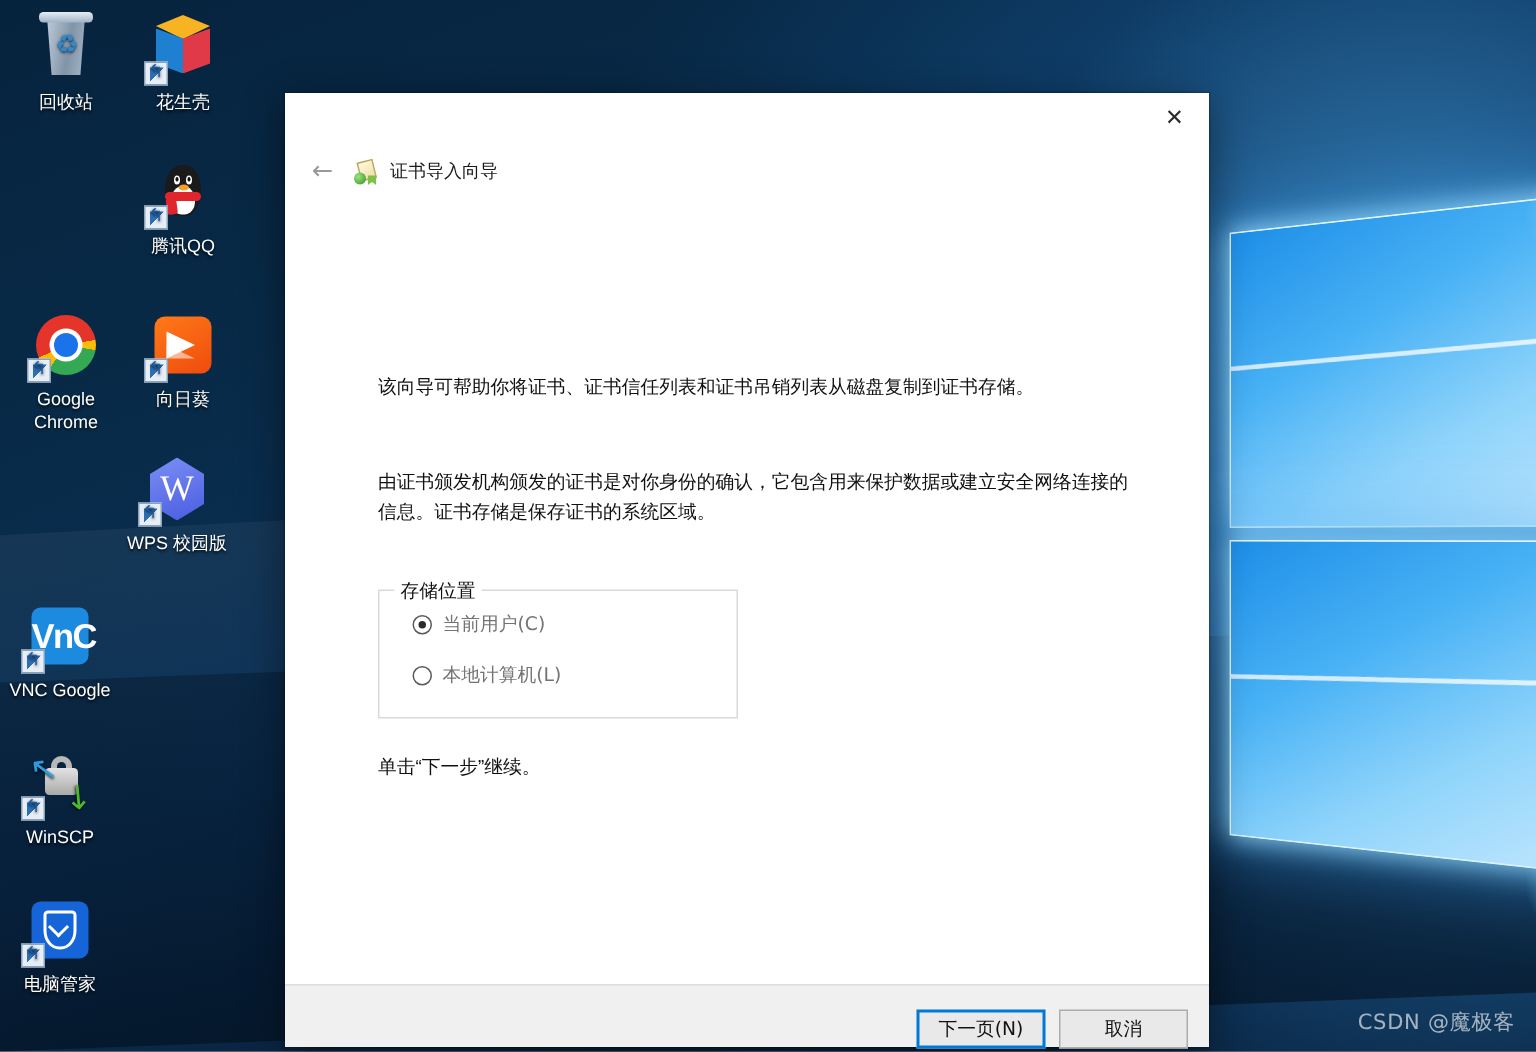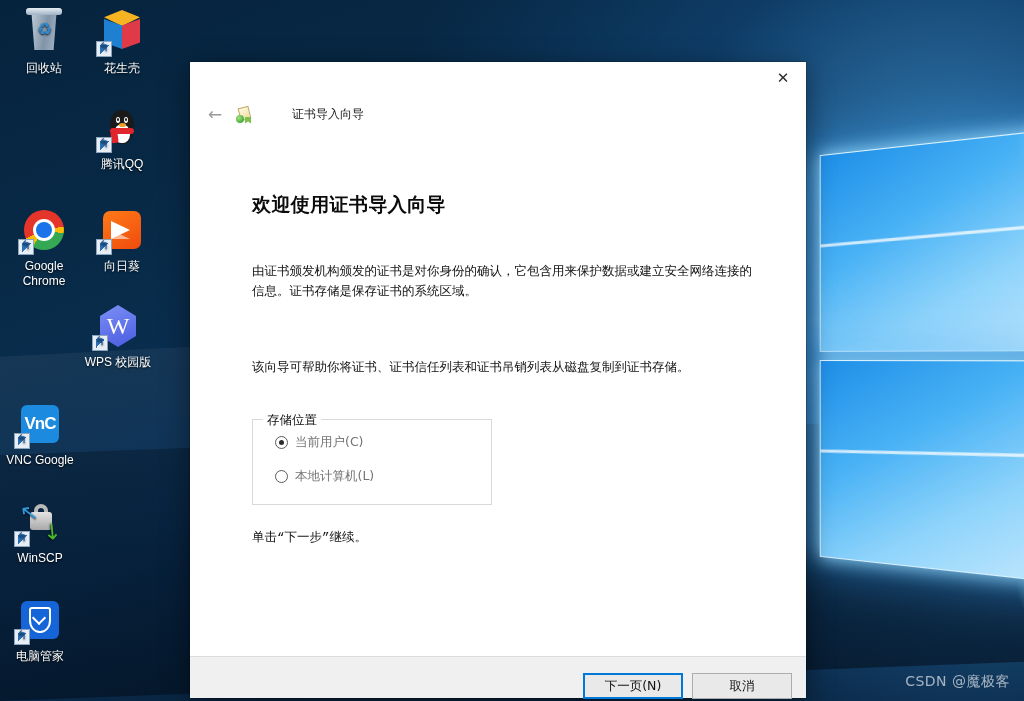--- a/index.html
+++ b/index.html
@@ -240,21 +240,21 @@
   .art-wps .w {
     position:absolute; left:6px; top:3px; width:36px; height:42px;
     color:#fff; font-size:24px; text-align:center; line-height:42px;
     font-family:"Liberation Serif", serif; text-shadow:none;
   }
 
   
   .art-vnc .sq { position:absolute; left:5px; top:5px; width:38px; height:38px; background:#1c8ade; border-radius:6px; }
   .art-vnc .txt {
     position:absolute; left:5px; top:5px; width:38px; height:38px; color:#fff;
-    font-size:17px; font-weight:bold; text-align:center; line-height:38px; text-shadow:none;
+    font-size:23px; font-weight:bold; text-align:right; line-height:38px; text-shadow:none;
     letter-spacing:-1px;
   }
 
   
   .art-scp .lock {
     position:absolute; left:14px; top:14px; width:22px; height:18px;
     background: linear-gradient(180deg,#e3e3e3,#a9a9a9); border-radius:3px;
   }
   .art-scp .shack {
     position:absolute; left:18px; top:6px; width:14px; height:13px;
@@ -336,21 +336,20 @@
     background: radial-gradient(circle at 35% 35%, #9fe37a, #2f8f2a);
     border-radius: 50%;
   }
   #cert-icon .ribbon {
     position:absolute; left:9px; bottom:-1px; width:6px; height:7px;
     background:#7fbf4e; clip-path: polygon(0 0, 100% 0, 100% 100%, 50% 70%, 0 100%);
   }
   #nav-title {
     font-size: 12px; color: #1a1a1a;
     font-family: "DejaVu Sans", "Liberation Sans", sans-serif;
-    margin-left: 32px;
   }
   #content {
     flex: 1 1 auto;
     padding: 62px 0 0 62px;
     position: relative;
   }
   #heading {
     font-size: 19px; font-weight: bold; color: #0b0b0b;
     letter-spacing: 0.4px;
     font-family: "DejaVu Sans", "Liberation Sans", sans-serif;
@@ -386,32 +385,32 @@
     border: 1px solid #5a5a5a; background: #fff;
     position: relative; flex: 0 0 auto;
   }
   .radio-row.checked .radio-mark::after {
     content:""; position:absolute; left: 3px; top: 3px;
     width: 5px; height: 5px; border-radius: 50%; background: #2b2b2b;
   }
   #hint {
     margin-top: 24px;
     font-size: 12.5px; color: #111;
-    font-family: Liberation Mono, monospace;
+    font-family: Liberation Sans, sans-serif;
   }
   #footer {
     flex: 0 0 auto;
     height: 42px;
     background: #f0f0f0;
     border-top: 1px solid #dcdcdc;
     display: flex; align-items: center; justify-content: flex-end;
     gap: 9px; padding-right: 14px;
   }
   .btn {
-    width: 100px; height: 26px;
+    width: 86px; height: 26px;
     font-size: 12.5px; color: #111;
     background: #e9e9e9;
     border: 1px solid #adadad;
     display:flex; align-items:center; justify-content:center;
     cursor: pointer;
     font-family: "DejaVu Sans", "Liberation Sans", sans-serif;
     margin-top: 17px;
   }
   .btn.primary {
     background: #e9e9e9;
@@ -557,24 +556,23 @@
         <div id="cert-icon">
           <div class="doc"></div>
             <div class="ribbon"></div>
             <div class="seal"></div>
         </div>
         <span id="nav-title">证书导入向导</span>
       </div>
     </div>
 
     <div id="content">
-      <div id="heading">欢迎使用证书导入向导</div>
-
+
+      <div class="para" id="para1">该向导可帮助你将证书、证书信任列表和证书吊销列表从磁盘复制到证书存储。</div>
       <div class="para" id="para2">由证书颁发机构颁发的证书是对你身份的确认，它包含用来保护数据或建立安全网络连接的信息。证书存储是保存证书的系统区域。</div>
-      <div class="para" id="para1">该向导可帮助你将证书、证书信任列表和证书吊销列表从磁盘复制到证书存储。</div>
 
       <div id="groupbox">
         <span id="groupbox-legend">存储位置</span>
 
         <div class="radio-row checked">
           <span class="radio-mark"></span>
           <span>当前用户(C)</span>
         </div>
 
         <div class="radio-row">

